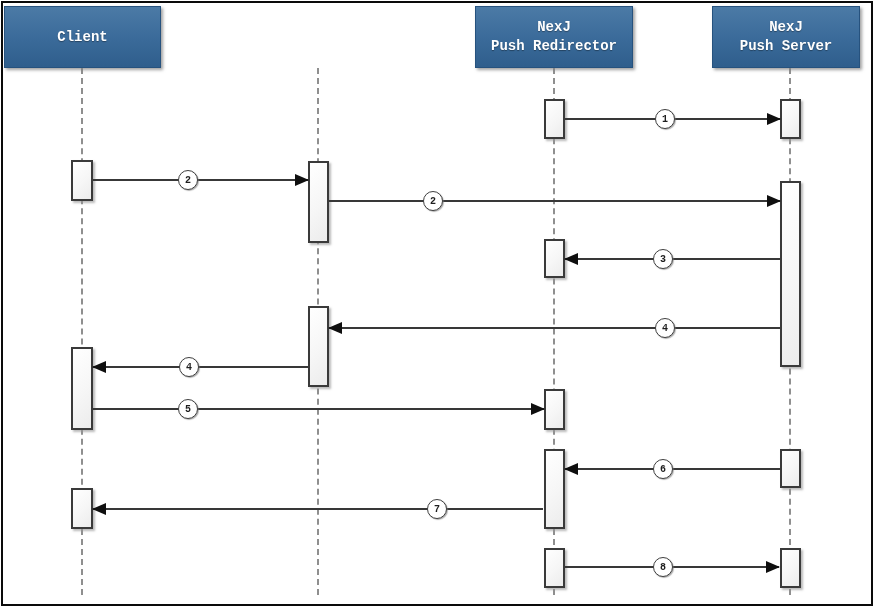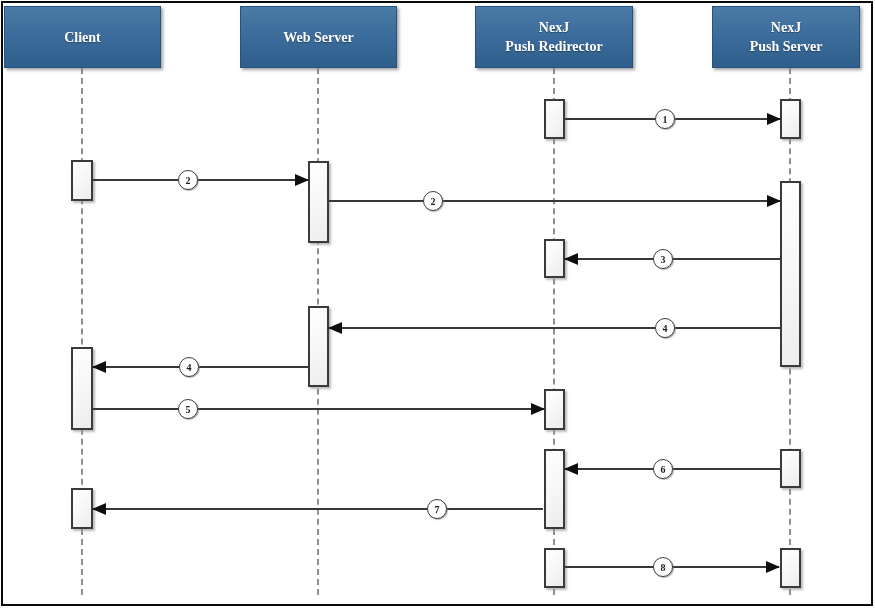--- a/index.html
+++ b/index.html
@@ -1,18 +1,18 @@
 <!DOCTYPE html>
 <html><head>
 <meta charset="utf-8">
 <style>
   html,body{margin:0;padding:0;background:#ffffff;}
   #canvas{
     position:relative;width:875px;height:610px;background:#ffffff;
-    font-family:Liberation Serif, serif;overflow:hidden;
+    font-family:Liberation Mono, monospace;overflow:hidden;
   }
   .frame{
     position:absolute;left:1px;top:1px;width:868px;height:601px;
     border:2px solid #0a0a0a;pointer-events:none;z-index:0;
   }
   .actor{
     position:absolute;top:6px;height:62px;box-sizing:border-box;
     background:linear-gradient(180deg,#4b7aa6 0%,#3a6a99 55%,#2f5e8c 100%);
     border:1px solid #26527e;
     box-shadow:2px 2px 3px rgba(130,130,130,0.75);
@@ -45,21 +45,20 @@
     font-size:10px;font-weight:bold;color:#1e1e1e;z-index:5;
   }
 </style>
 </head>
 <body>
 
 <div id="canvas">
   <div class="frame"></div>
 
   <div class="actor" style="left:4px;width:157px;">Client</div>
-  <div class="actor" style="left:240px;width:157px;">Web Server</div>
   <div class="actor" style="left:475px;width:158px;">NexJ
 Push Redirector</div>
   <div class="actor" style="left:712px;width:148px;">NexJ
 Push Server</div>
 
   <div class="lifeline" style="left:81px;"></div>
   <div class="lifeline" style="left:317px;"></div>
   <div class="lifeline" style="left:553px;"></div>
   <div class="lifeline" style="left:789px;"></div>
 

